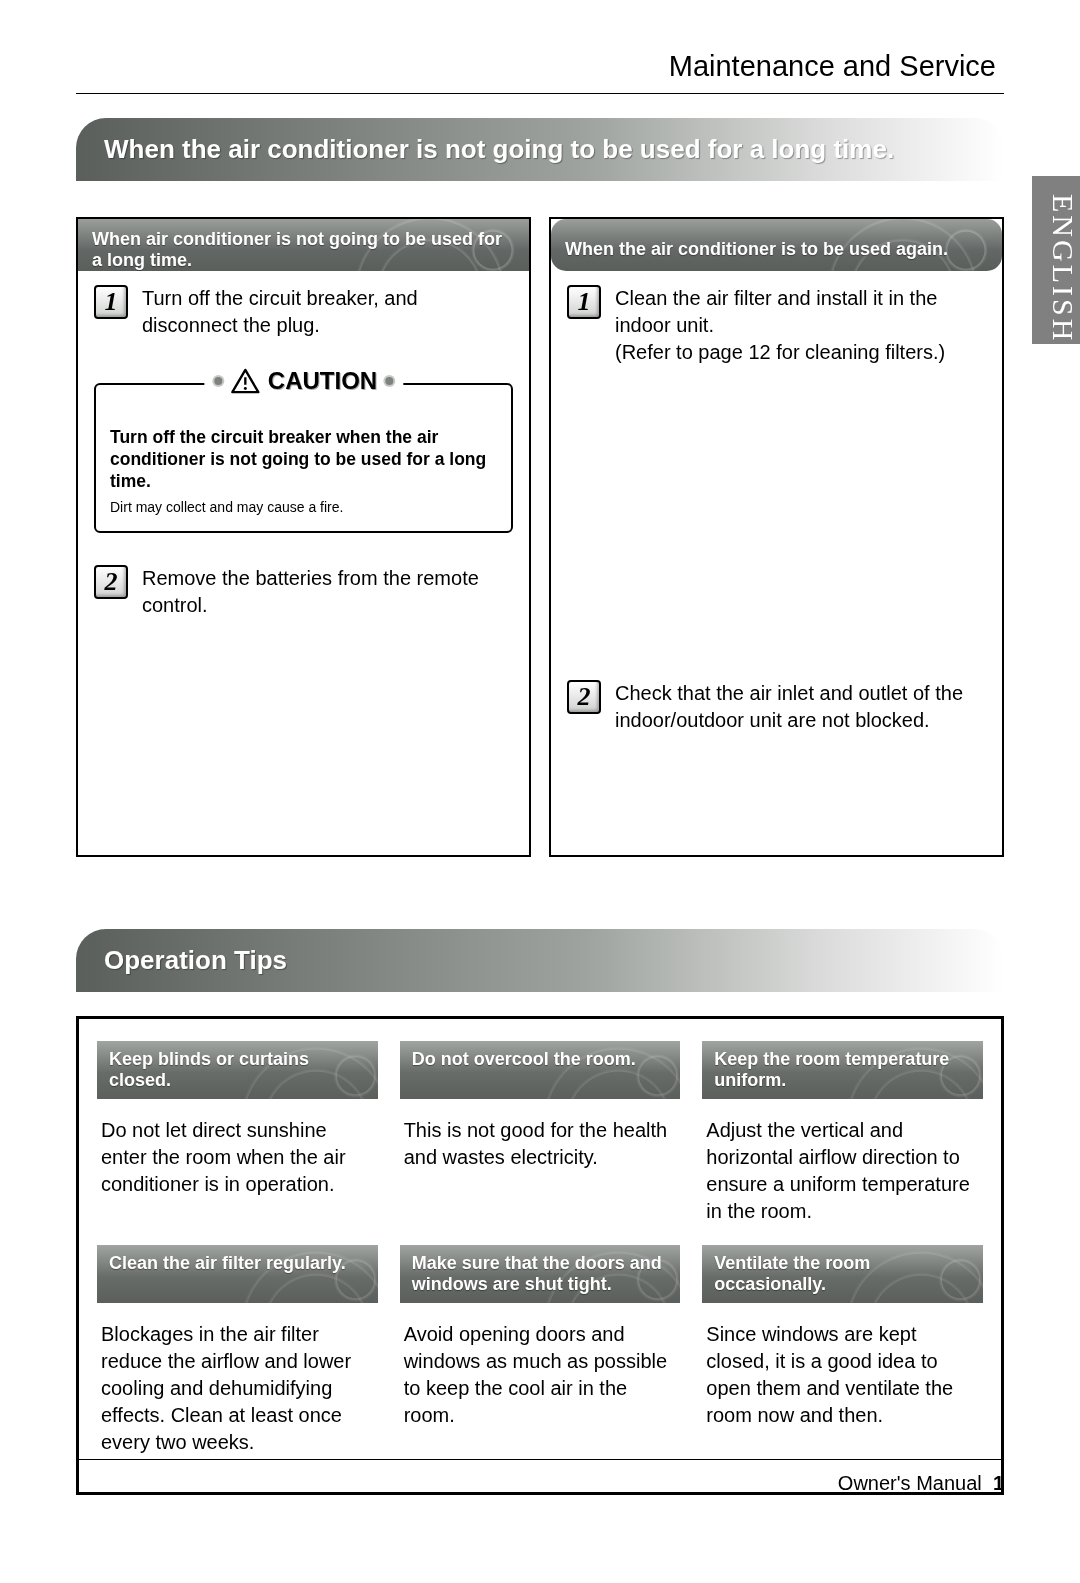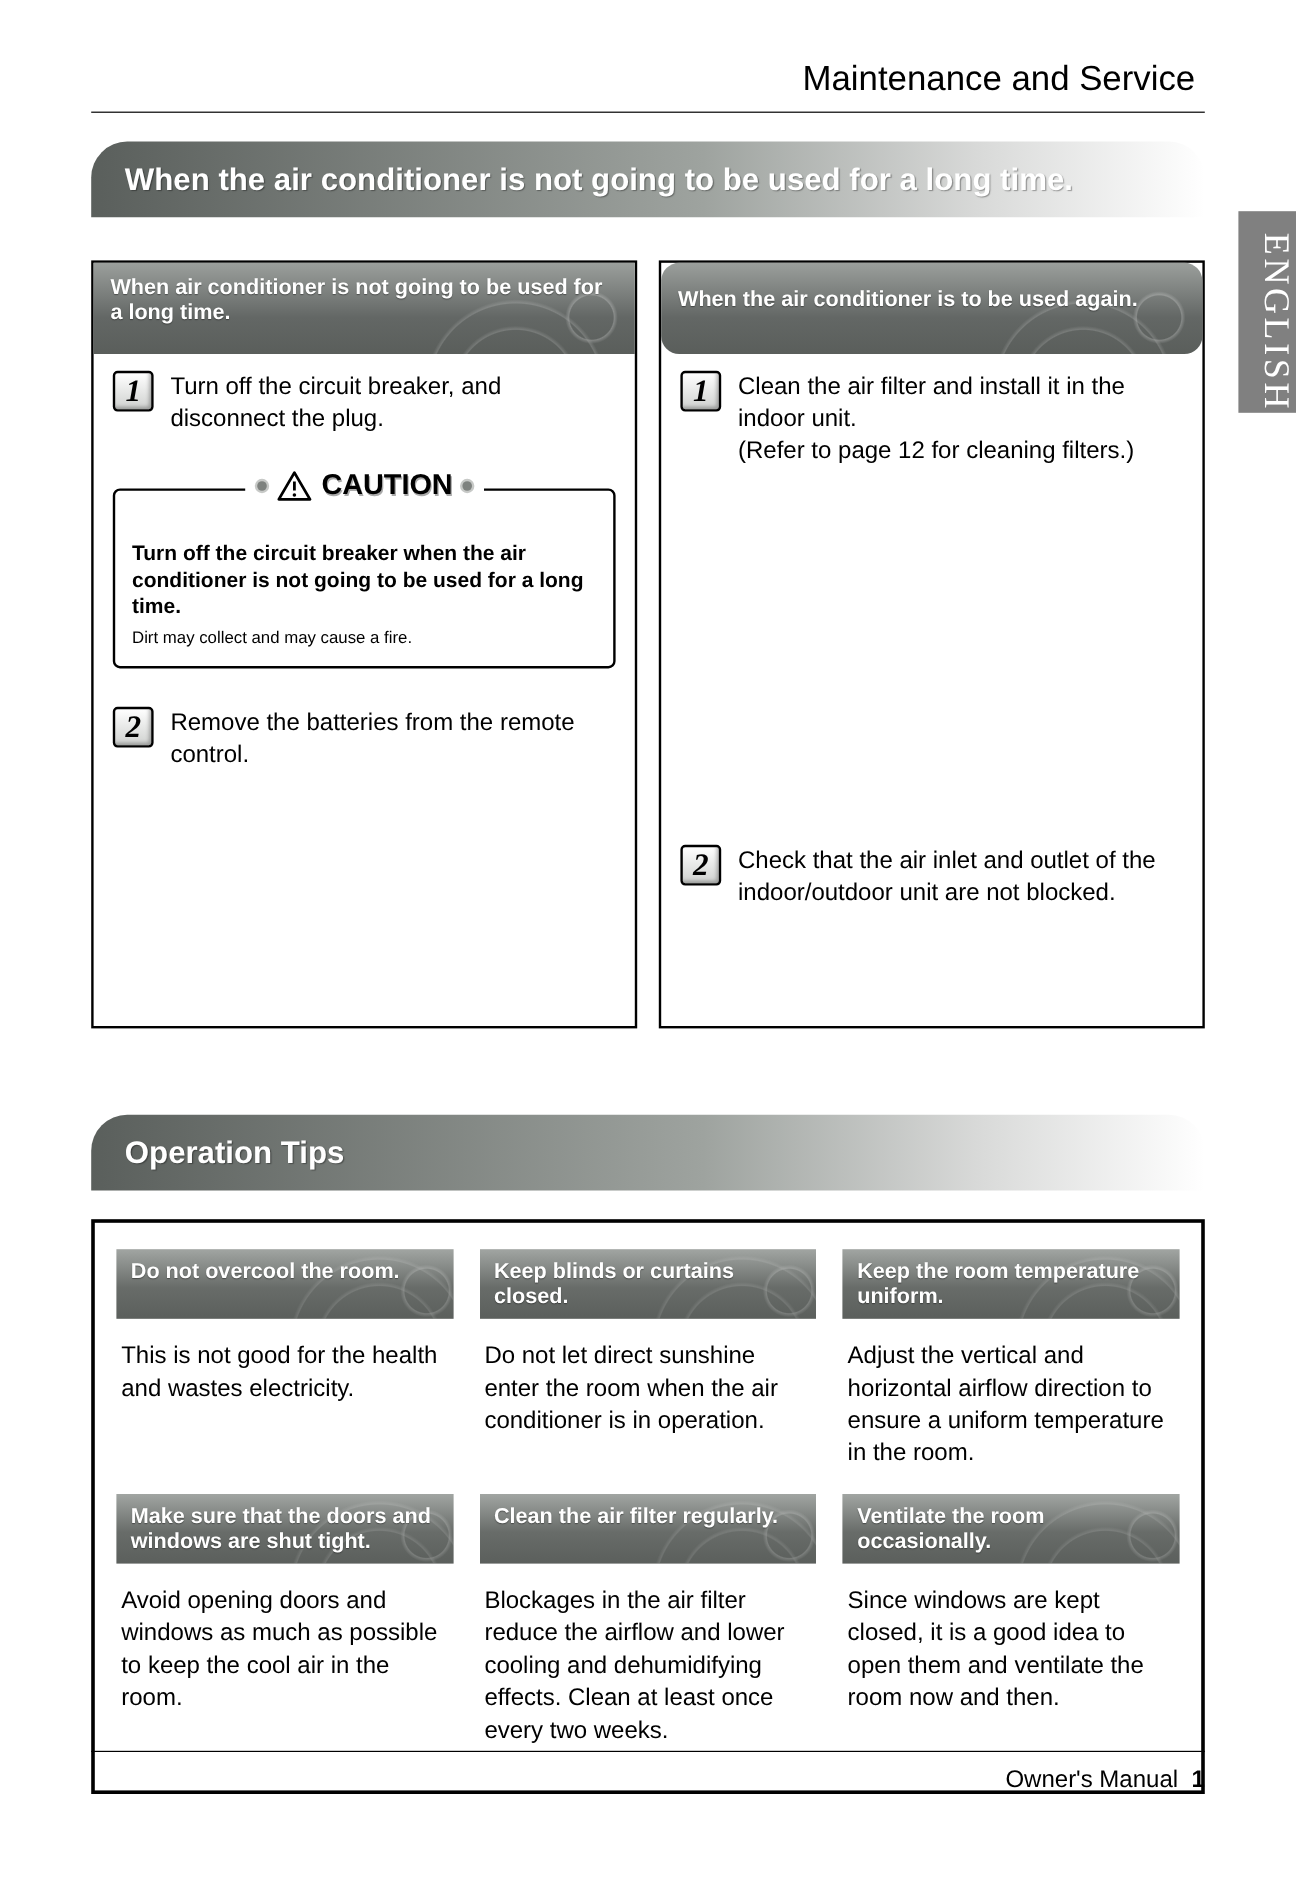--- a/index.html
+++ b/index.html
@@ -4,21 +4,21 @@
   <style>
     * { box-sizing: border-box; margin: 0; padding: 0; }
     body { font-family: Arial, Helvetica, sans-serif; background: #fff; width: 1080px; height: 1583px; position: relative; color: #000; }
     .page { padding: 50px 76px 40px 76px; position: relative;}
     .top-header { text-align: right; font-size: 29px; color: #000; margin-bottom: 10px; padding-right: 8px;}
     .top-rule { border-top: 1px solid #000; margin-bottom: 0;}
     .lang-tab { position: absolute; right: 0; top: 176px; width: 48px; height: 168px; background: #808080; color: #fff; writing-mode: vertical-rl; text-orientation: mixed; font-size: 30px; letter-spacing: 3px; text-align: center; padding-top: 18px; font-family: 'Times New Roman', serif;}
     .section-banner { background: linear-gradient(to right, #5a5f5c, #9ea39f 55%, #d9dad9 80%, #fff); color: #fff; font-size: 26px; font-weight: bold; padding: 16px 20px 16px 28px; border-radius: 30px 30px 0 0; text-shadow: 1px 1px 1px rgba(0,0,0,.35); margin-top: 24px;}
     .two-col { display: flex; gap: 18px; margin-top: 36px; }
     .panel { flex: 1; border: 2px solid #000; position: relative; background: #fff; min-height: 640px;}
-    .panel-header { position: relative; height: 76px; background: linear-gradient(to bottom, #9b9f9c 0%, #636765 60%, #5a5e5b 100%); color: #fff; font-weight: bold; font-size: 18px; padding: 10px 14px 10px 14px; line-height: 1.15; text-shadow: 0 1px 1px rgba(0,0,0,.4); overflow: hidden;}
+    .panel-header { position: relative; height: 52px; background: linear-gradient(to bottom, #9b9f9c 0%, #636765 60%, #5a5e5b 100%); color: #fff; font-weight: bold; font-size: 18px; padding: 10px 14px 10px 14px; line-height: 1.15; text-shadow: 0 1px 1px rgba(0,0,0,.4); overflow: hidden;}
     .panel-header.single-line { line-height: 40px; border-radius: 15px; }
     .swirl { position: absolute; inset: 0; pointer-events: none; opacity: .45; background:
       radial-gradient(circle at 78% 140%, rgba(255,255,255,0) 72px, rgba(255,255,255,.35) 73px, rgba(255,255,255,0) 76px),
       radial-gradient(circle at 78% 140%, rgba(255,255,255,0) 50px, rgba(255,255,255,.35) 51px, rgba(255,255,255,0) 54px),
       radial-gradient(circle at 92% 60%, rgba(255,255,255,0) 18px, rgba(255,255,255,.5) 19px, rgba(255,255,255,0) 22px);
     }
     .step { display: flex; gap: 14px; padding: 14px 16px 10px 16px; }
     .step-num { width: 34px; height: 34px; border: 2px solid #000; border-radius: 4px; background: linear-gradient(to bottom, #fff, #cfd1cf); font-style: italic; font-weight: bold; font-size: 26px; font-family: 'Times New Roman', serif; text-align: center; line-height: 30px; flex: 0 0 34px; box-shadow: inset -2px -2px 3px rgba(0,0,0,.25);}
     .step-text { font-size: 20px; line-height: 1.35;}
     .caution-box { margin: 34px 16px 18px 16px; border: 2px solid #000; border-radius: 6px; padding: 42px 14px 16px 14px; position: relative;}
@@ -105,38 +105,38 @@
         <div class="step-text">Check that the air inlet and outlet of the indoor/outdoor unit are not blocked.</div>
       </div>
     </div>
   </div>
 
   <div class="section-banner second">Operation Tips</div>
 
   <div class="tips-outer">
     <div class="tips-grid">
       <div class="tip">
+        <div class="tip-header"><span>Keep blinds or curtains closed.</span><div class="swirl"></div></div>
+        <div class="tip-body">Do not let direct sunshine enter the room when the air conditioner is in operation.</div>
+      </div>
+      <div class="tip">
         <div class="tip-header"><span>Do not overcool the room.</span><div class="swirl"></div></div>
         <div class="tip-body">This is not good for the health and wastes electricity.</div>
-      </div>
-      <div class="tip">
-        <div class="tip-header"><span>Keep blinds or curtains closed.</span><div class="swirl"></div></div>
-        <div class="tip-body">Do not let direct sunshine enter the room when the air conditioner is in operation.</div>
       </div>
       <div class="tip">
         <div class="tip-header"><span>Keep the room temperature uniform.</span><div class="swirl"></div></div>
         <div class="tip-body">Adjust the vertical and horizontal airflow direction to ensure a uniform temperature in the room.</div>
       </div>
       <div class="tip">
+        <div class="tip-header"><span>Clean the air filter regularly.</span><div class="swirl"></div></div>
+        <div class="tip-body">Blockages in the air filter reduce the airflow and lower cooling and dehumidifying effects. Clean at least once every two weeks.</div>
+      </div>
+      <div class="tip">
         <div class="tip-header"><span>Make sure that the doors and windows are shut tight.</span><div class="swirl"></div></div>
         <div class="tip-body">Avoid opening doors and windows as much as possible to keep the cool air in the room.</div>
-      </div>
-      <div class="tip">
-        <div class="tip-header"><span>Clean the air filter regularly.</span><div class="swirl"></div></div>
-        <div class="tip-body">Blockages in the air filter reduce the airflow and lower cooling and dehumidifying effects. Clean at least once every two weeks.</div>
       </div>
       <div class="tip">
         <div class="tip-header"><span>Ventilate the room occasionally.</span><div class="swirl"></div></div>
         <div class="tip-body">Since windows are kept closed, it is a good idea to open them and ventilate the room now and then.</div>
       </div>
     </div>
   </div>
 
   <div class="footer">
     <div class="footer-rule"></div>

